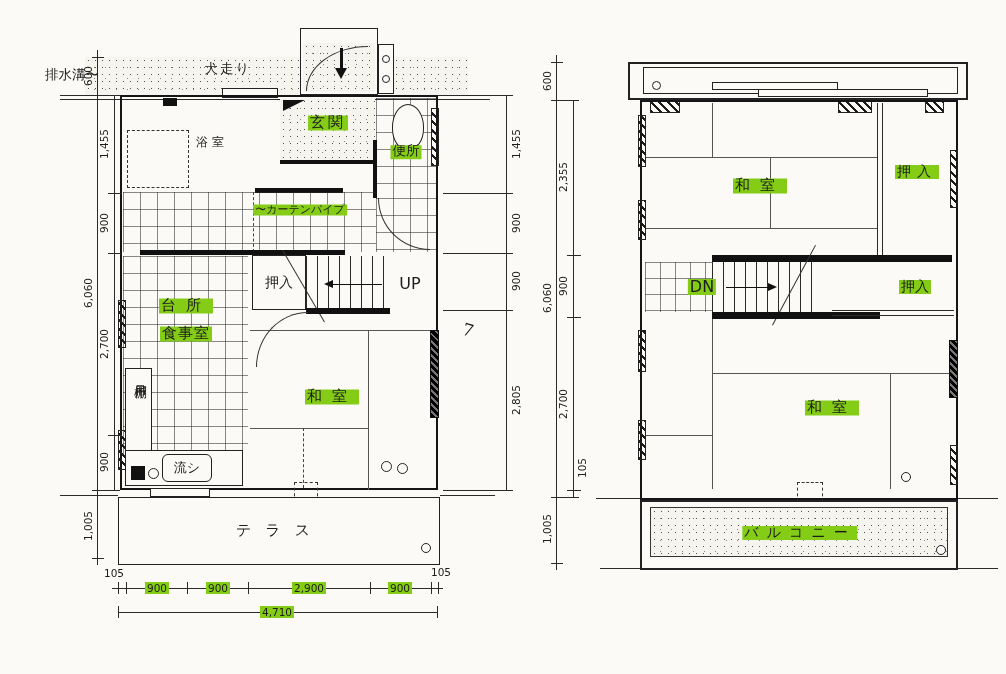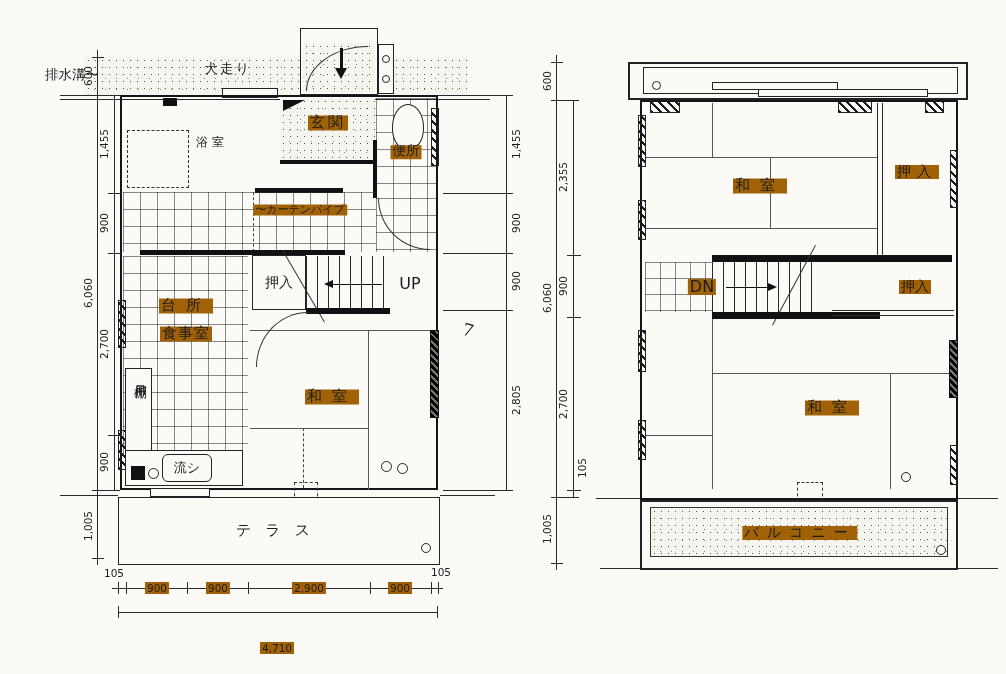--- a/index.html
+++ b/index.html
@@ -24,21 +24,21 @@
   .hatch{background:repeating-linear-gradient(45deg,#1b1b1b 0 2px,transparent 2px 6px);border:1px solid #222;box-sizing:border-box;}
   .hatchdark{background:repeating-linear-gradient(45deg,#000 0 3px,#777 3px 5px);border:1px solid #111;box-sizing:border-box;}
   .treads{background-image:repeating-linear-gradient(90deg,#2a2a2a 0 1px,transparent 1px 11px);}
   
   .arc{position:absolute;box-sizing:border-box;}
   .arc-tl{border-top:1.3px solid #333;border-left:1.3px solid #333;border-top-left-radius:100%;}
   .arc-bl{border-bottom:1.3px solid #333;border-left:1.3px solid #333;border-bottom-left-radius:100%;}
   
   .lab{position:absolute;font-family:Liberation Mono, monospace;font-size:14px;white-space:nowrap;
        transform:translate(-50%,-50%);line-height:1;}
-  .labbg{background:#a16207;padding:0 2px;}
+  .labbg{background:#84cc16;padding:0 2px;}
   .dim{position:absolute;font-size:10.5px;white-space:nowrap;transform:translate(-50%,-50%);}
   .dimv{position:absolute;font-size:10.5px;white-space:nowrap;transform:translate(-50%,-50%) rotate(-90deg);}
   .vtext{writing-mode:vertical-rl;text-orientation:upright;font-family:"DejaVu Serif",serif;}
   .cap{position:absolute;font-family:"DejaVu Serif",serif;font-size:18px;letter-spacing:9px;
        transform:translate(-50%,-50%);white-space:nowrap;}
   .circ{position:absolute;border:1.3px solid #222;border-radius:50%;box-sizing:border-box;background:#fbfaf7;}
   .tri-down{position:absolute;width:0;height:0;border-left:6px solid transparent;border-right:6px solid transparent;border-top:11px solid #111;}
   .tri-left{position:absolute;width:0;height:0;border-top:4px solid transparent;border-bottom:4px solid transparent;border-right:9px solid #111;}
   .tri-right{position:absolute;width:0;height:0;border-top:4px solid transparent;border-bottom:4px solid transparent;border-left:9px solid #111;}
   .corner-tri{position:absolute;width:0;height:0;border-top:11px solid #111;border-right:22px solid transparent;}
@@ -173,21 +173,21 @@
   <div class="vl" style="left:438px;top:582px;height:12px;"></div>
   <div class="dim" style="left:114px;top:573px;">105</div>
   <div class="dim labbg" style="left:157px;top:588px;">900</div>
   <div class="dim labbg" style="left:218px;top:588px;">900</div>
   <div class="dim labbg" style="left:309px;top:588px;">2,900</div>
   <div class="dim labbg" style="left:400px;top:588px;">900</div>
   <div class="dim" style="left:441px;top:572px;">105</div>
   <div class="hl" style="left:118px;top:612px;width:319px;"></div>
   <div class="vl" style="left:118px;top:606px;height:12px;"></div>
   <div class="vl" style="left:437px;top:606px;height:12px;"></div>
-  <div class="dim labbg" style="left:277px;top:648px;">4,710</div>
+  <div class="dim labbg" style="left:277px;top:612px;">4,710</div>
 
 
   <div class="box" style="left:628px;top:62px;width:340px;height:38px;border-width:2px;background:#fbfaf7;"></div>
   <div class="box" style="left:643px;top:67px;width:315px;height:27px;border-width:1px;"></div>
   <div class="circ" style="left:652px;top:81px;width:9px;height:9px;"></div>
   <div class="box" style="left:712px;top:82px;width:126px;height:8px;border-width:1px;background:#fbfaf7;"></div>
   <div class="box" style="left:758px;top:89px;width:170px;height:8px;border-width:1px;background:#fbfaf7;"></div>
   <div class="abs hatch" style="left:650px;top:100px;width:30px;height:13px;"></div>
   <div class="abs hatch" style="left:838px;top:100px;width:34px;height:13px;"></div>
   <div class="abs hatch" style="left:925px;top:100px;width:19px;height:13px;"></div>

